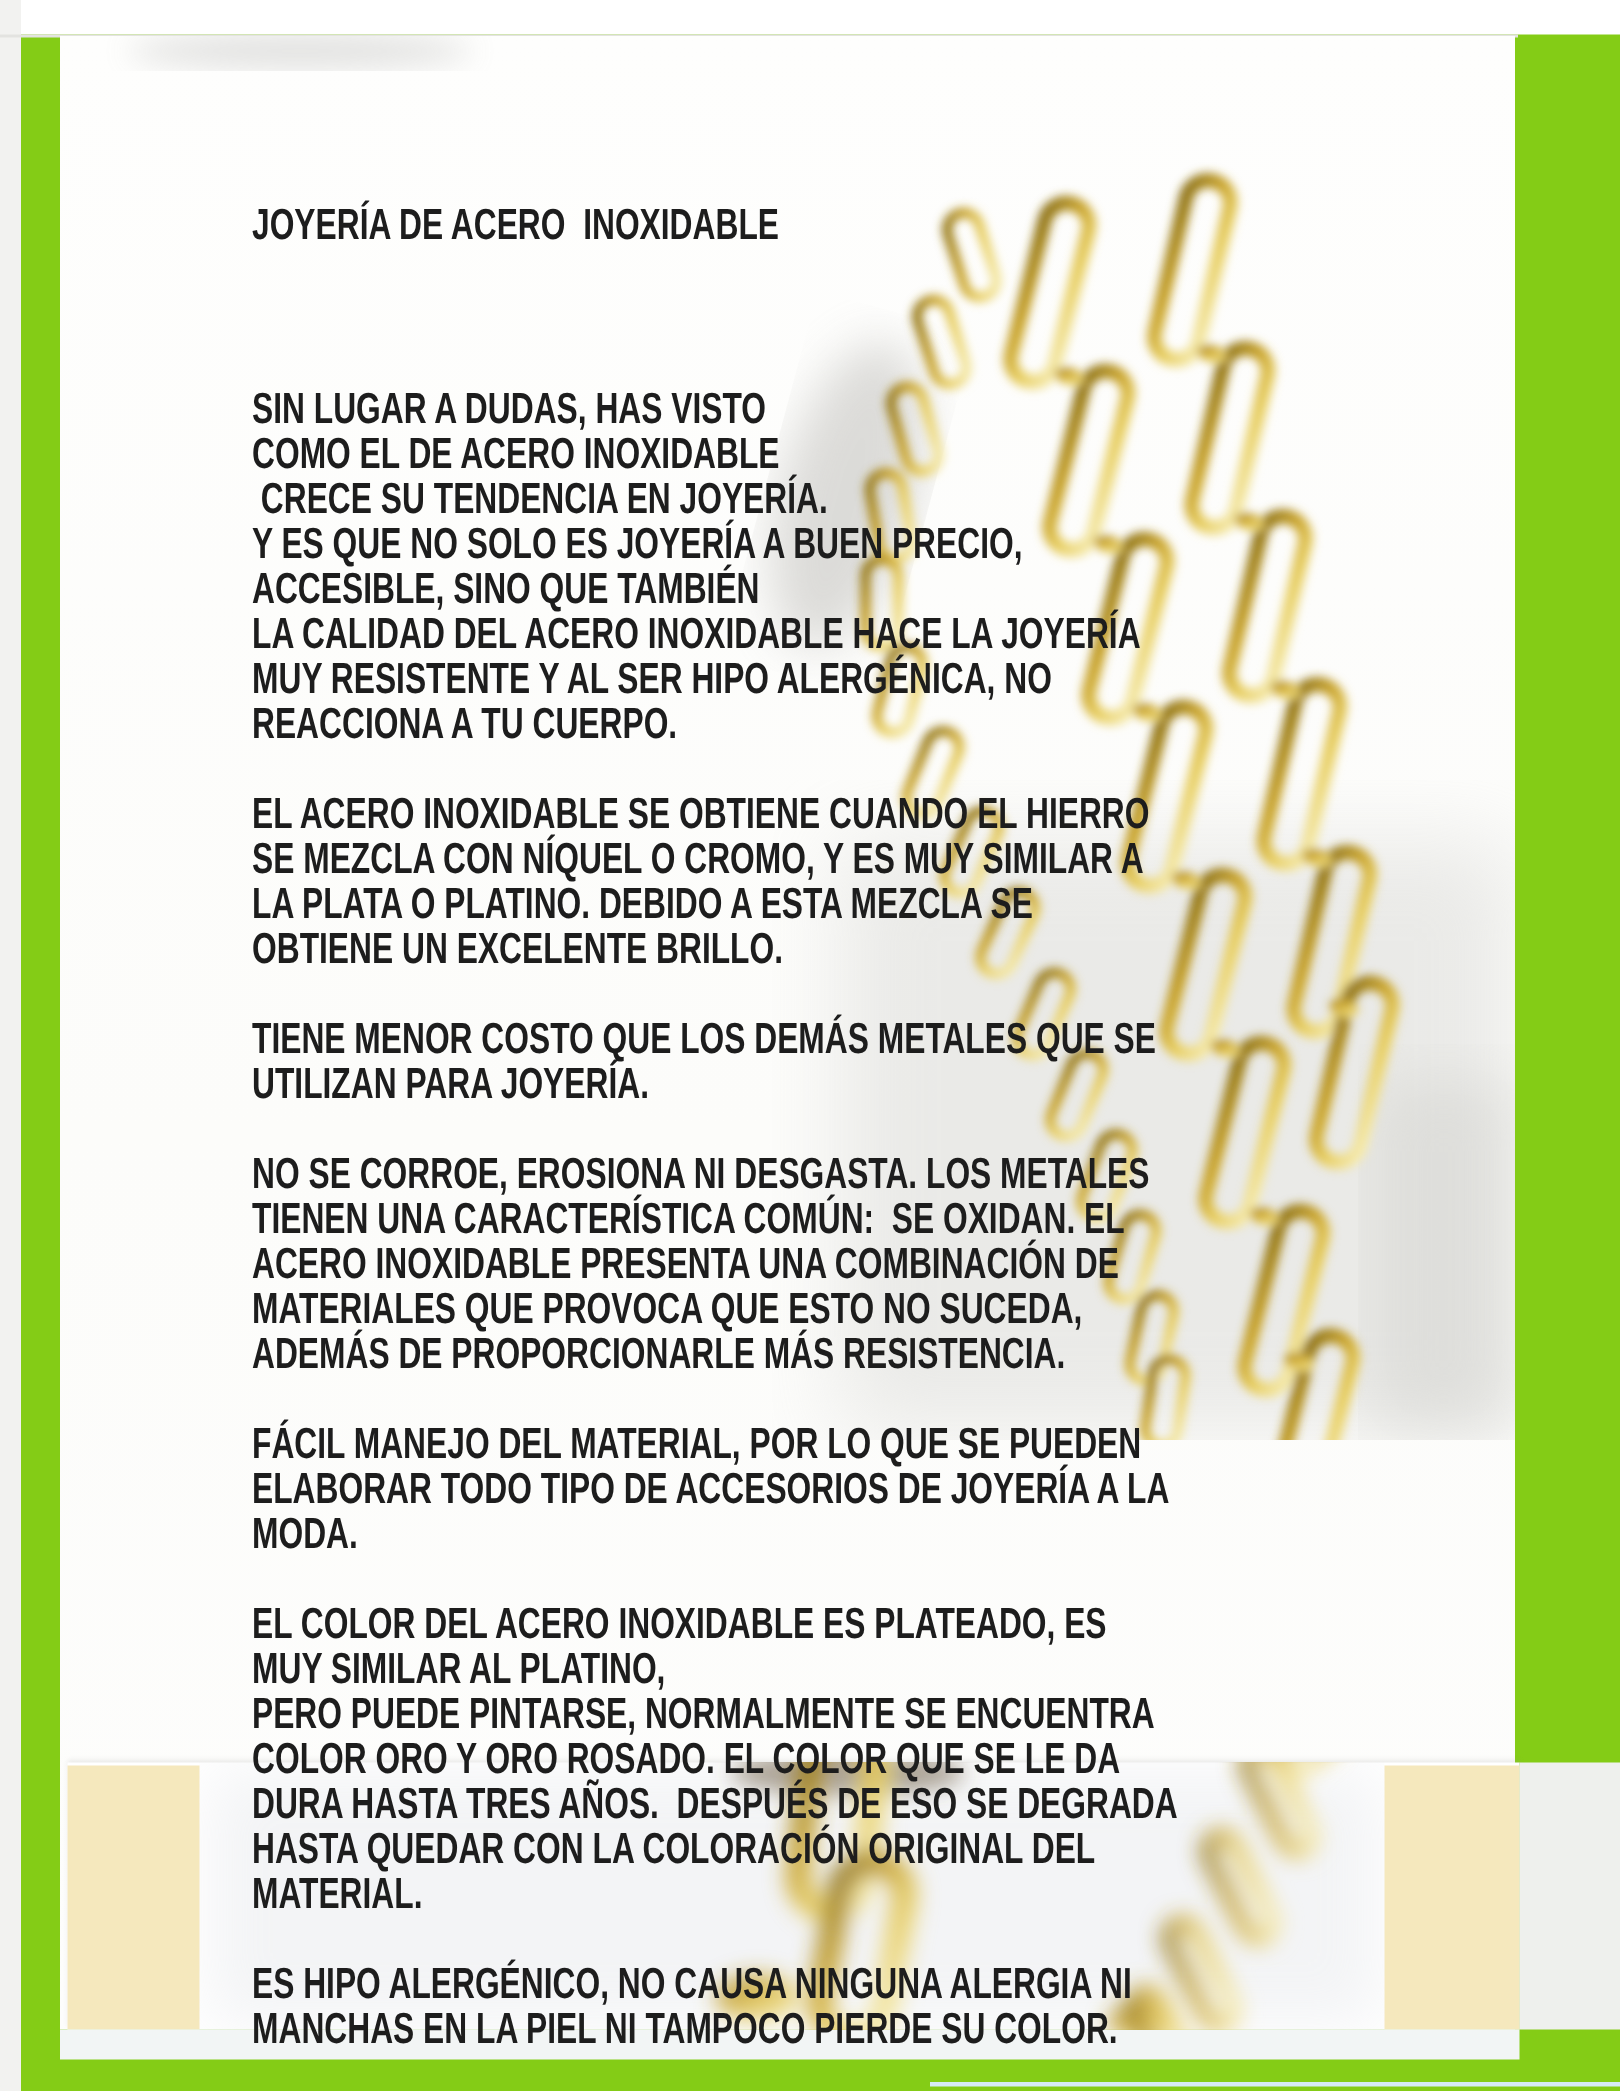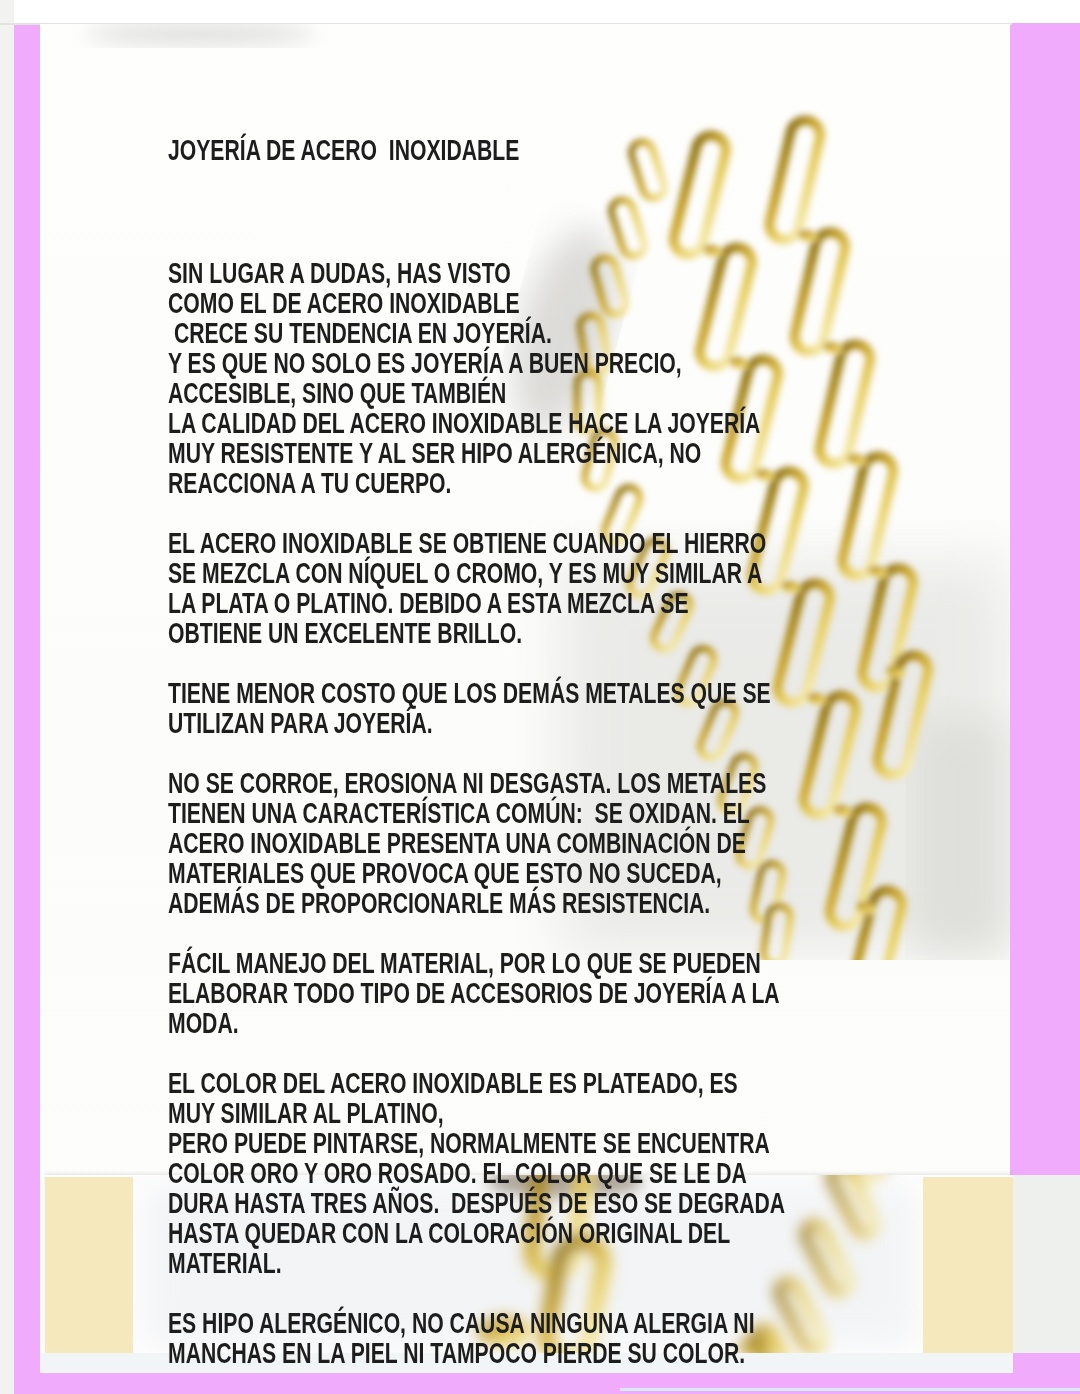--- a/index.html
+++ b/index.html
@@ -1,18 +1,18 @@
 <!DOCTYPE html>
 <html><head>
 <meta charset="utf-8">
 <style>
   html,body{margin:0;padding:0;background:#e8e8e8;}
   .stage{
     position:relative;width:1080px;height:1394px;overflow:hidden;
-    background:#f0abfc;
+    background:#84cc16;
     font-family:"Liberation Sans","DejaVu Sans",sans-serif;
   }
   .abs{position:absolute;}
   .left-strip{left:0;top:0;width:14px;height:1394px;background:#f2f2f0;}
   .top-strip{left:0;top:0;width:1080px;height:23px;background:#ffffff;}
   .top-seam{left:0;top:23px;width:1012px;height:2px;background:#e3e3e0;}
   .card{
     left:40px;top:24px;width:970px;height:1329px;
     background:linear-gradient(180deg,#fefefd 0%,#fcfcfa 55%,#fdfdfc 100%);
   }

